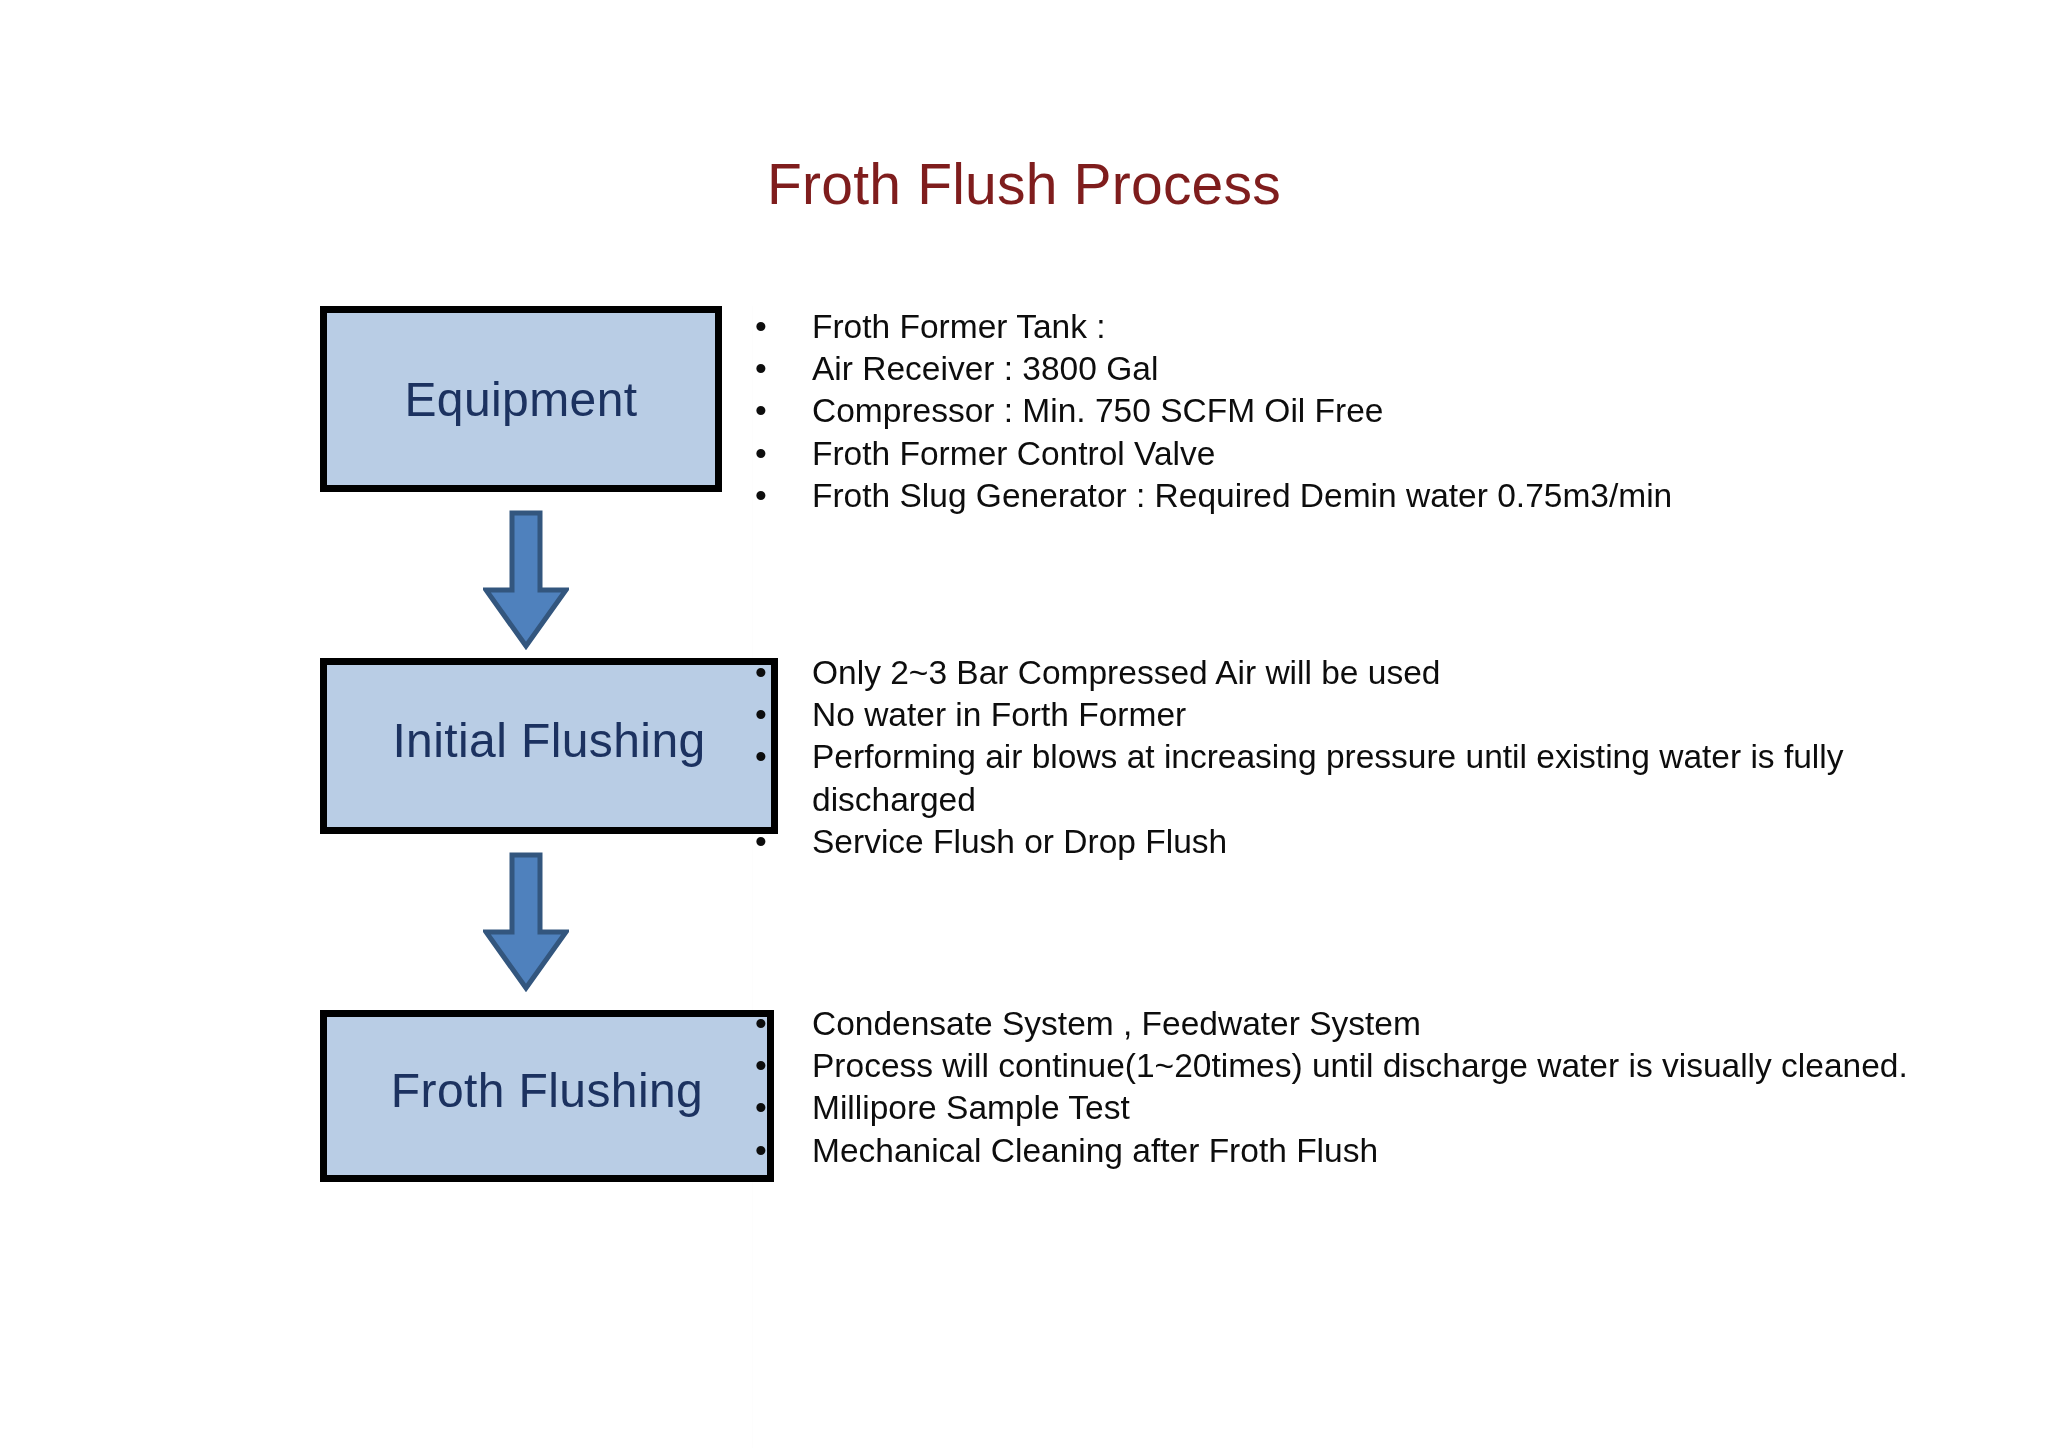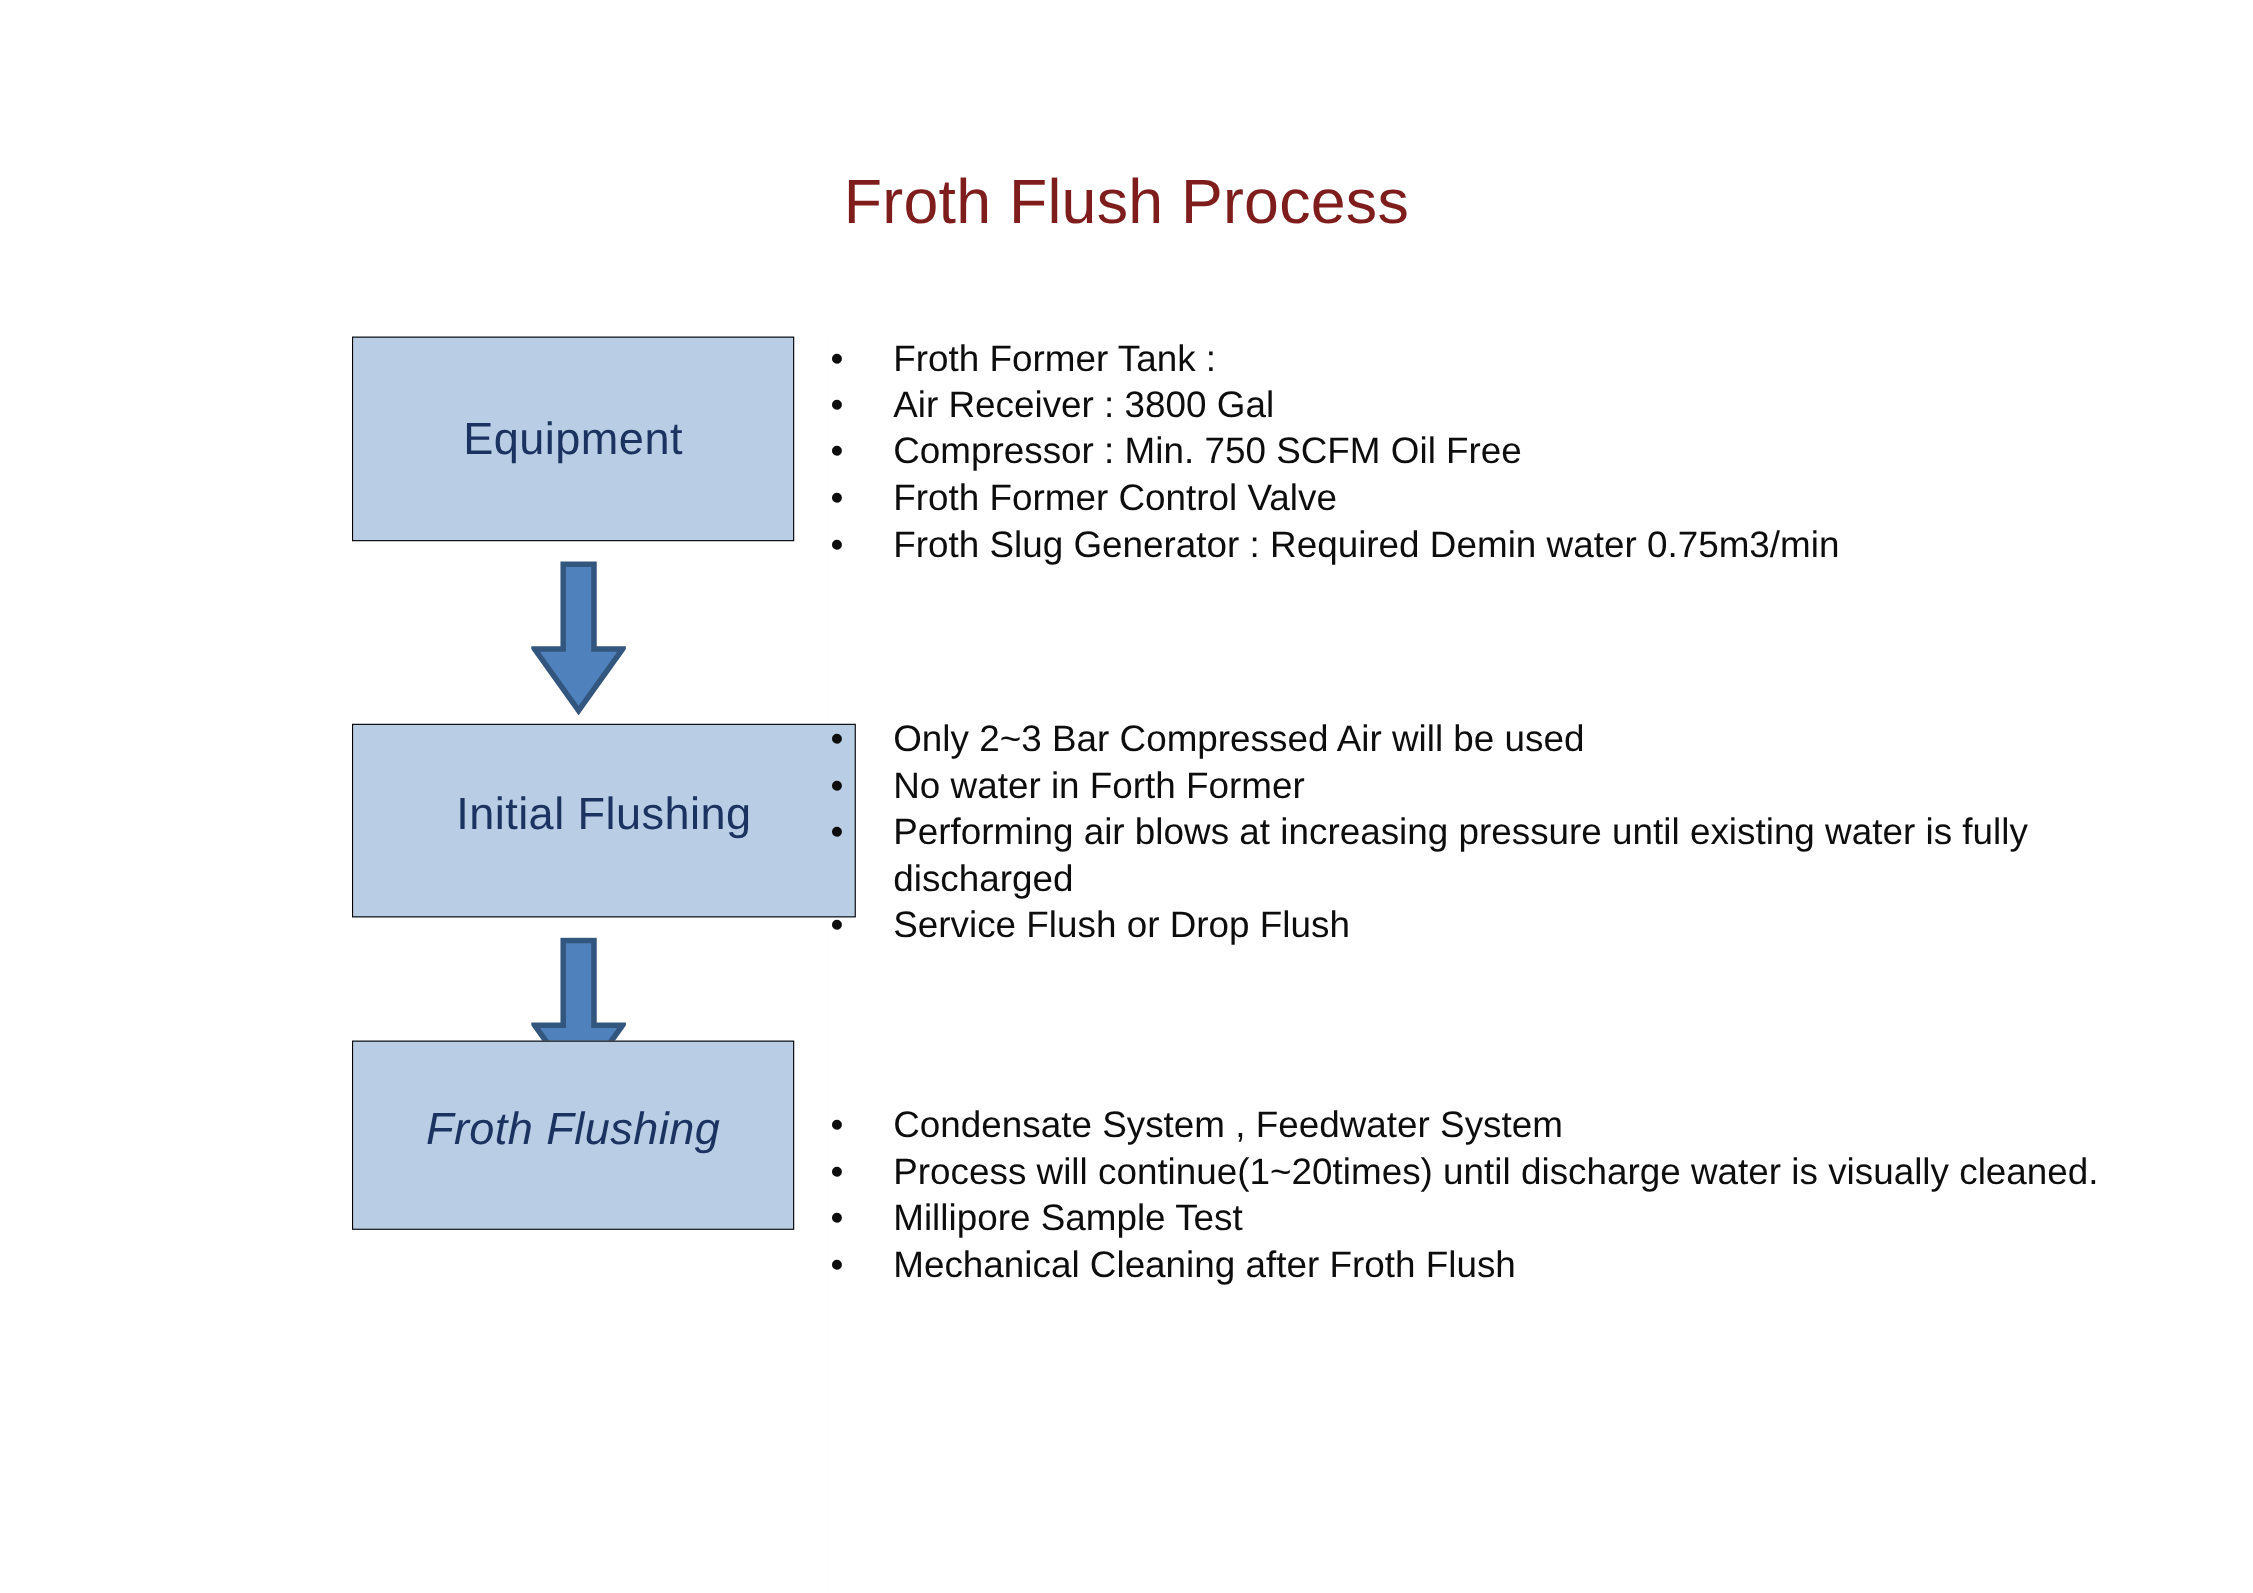--- a/index.html
+++ b/index.html
@@ -44,39 +44,39 @@
     line-height: 1.15;
     color: #7f1d1d;
     font-weight: 400;
     letter-spacing: 0.2px;
   }
 
   .stage-box {
     position: absolute;
     box-sizing: border-box;
     background: #b9cde5;
-    border: 1px solid #000000;
+    border: 7px solid #000000;
     display: flex;
     align-items: center;
     justify-content: center;
     color: #1c3260;
-    font-size: 41px;
+    font-size: 48px;
     letter-spacing: 0.4px;
     box-shadow: 0 0 0 0 rgba(0,0,0,0);
   }
   .stage-box .lbl { display:block; }
 
   #box-equipment {
     left: 320px;  top: 306px;  width: 402px; height: 186px;
   }
   #box-initial {
     left: 320px;  top: 658px;  width: 458px; height: 176px;
   }
   #box-froth {
-    left: 320px;  top: 946px; width: 402px; height: 172px; font-style: italic;
+    left: 320px;  top: 1010px; width: 454px; height: 172px;
   }
   
   #box-initial .lbl, #box-froth .lbl { transform: translateY(-6px); }
 
   .arrow {
     position: absolute;
     width: 86px;
   }
   #arrow-1 { left: 483px; top: 510px;  height: 140px; }
   #arrow-2 { left: 483px; top: 852px;  height: 140px; }

